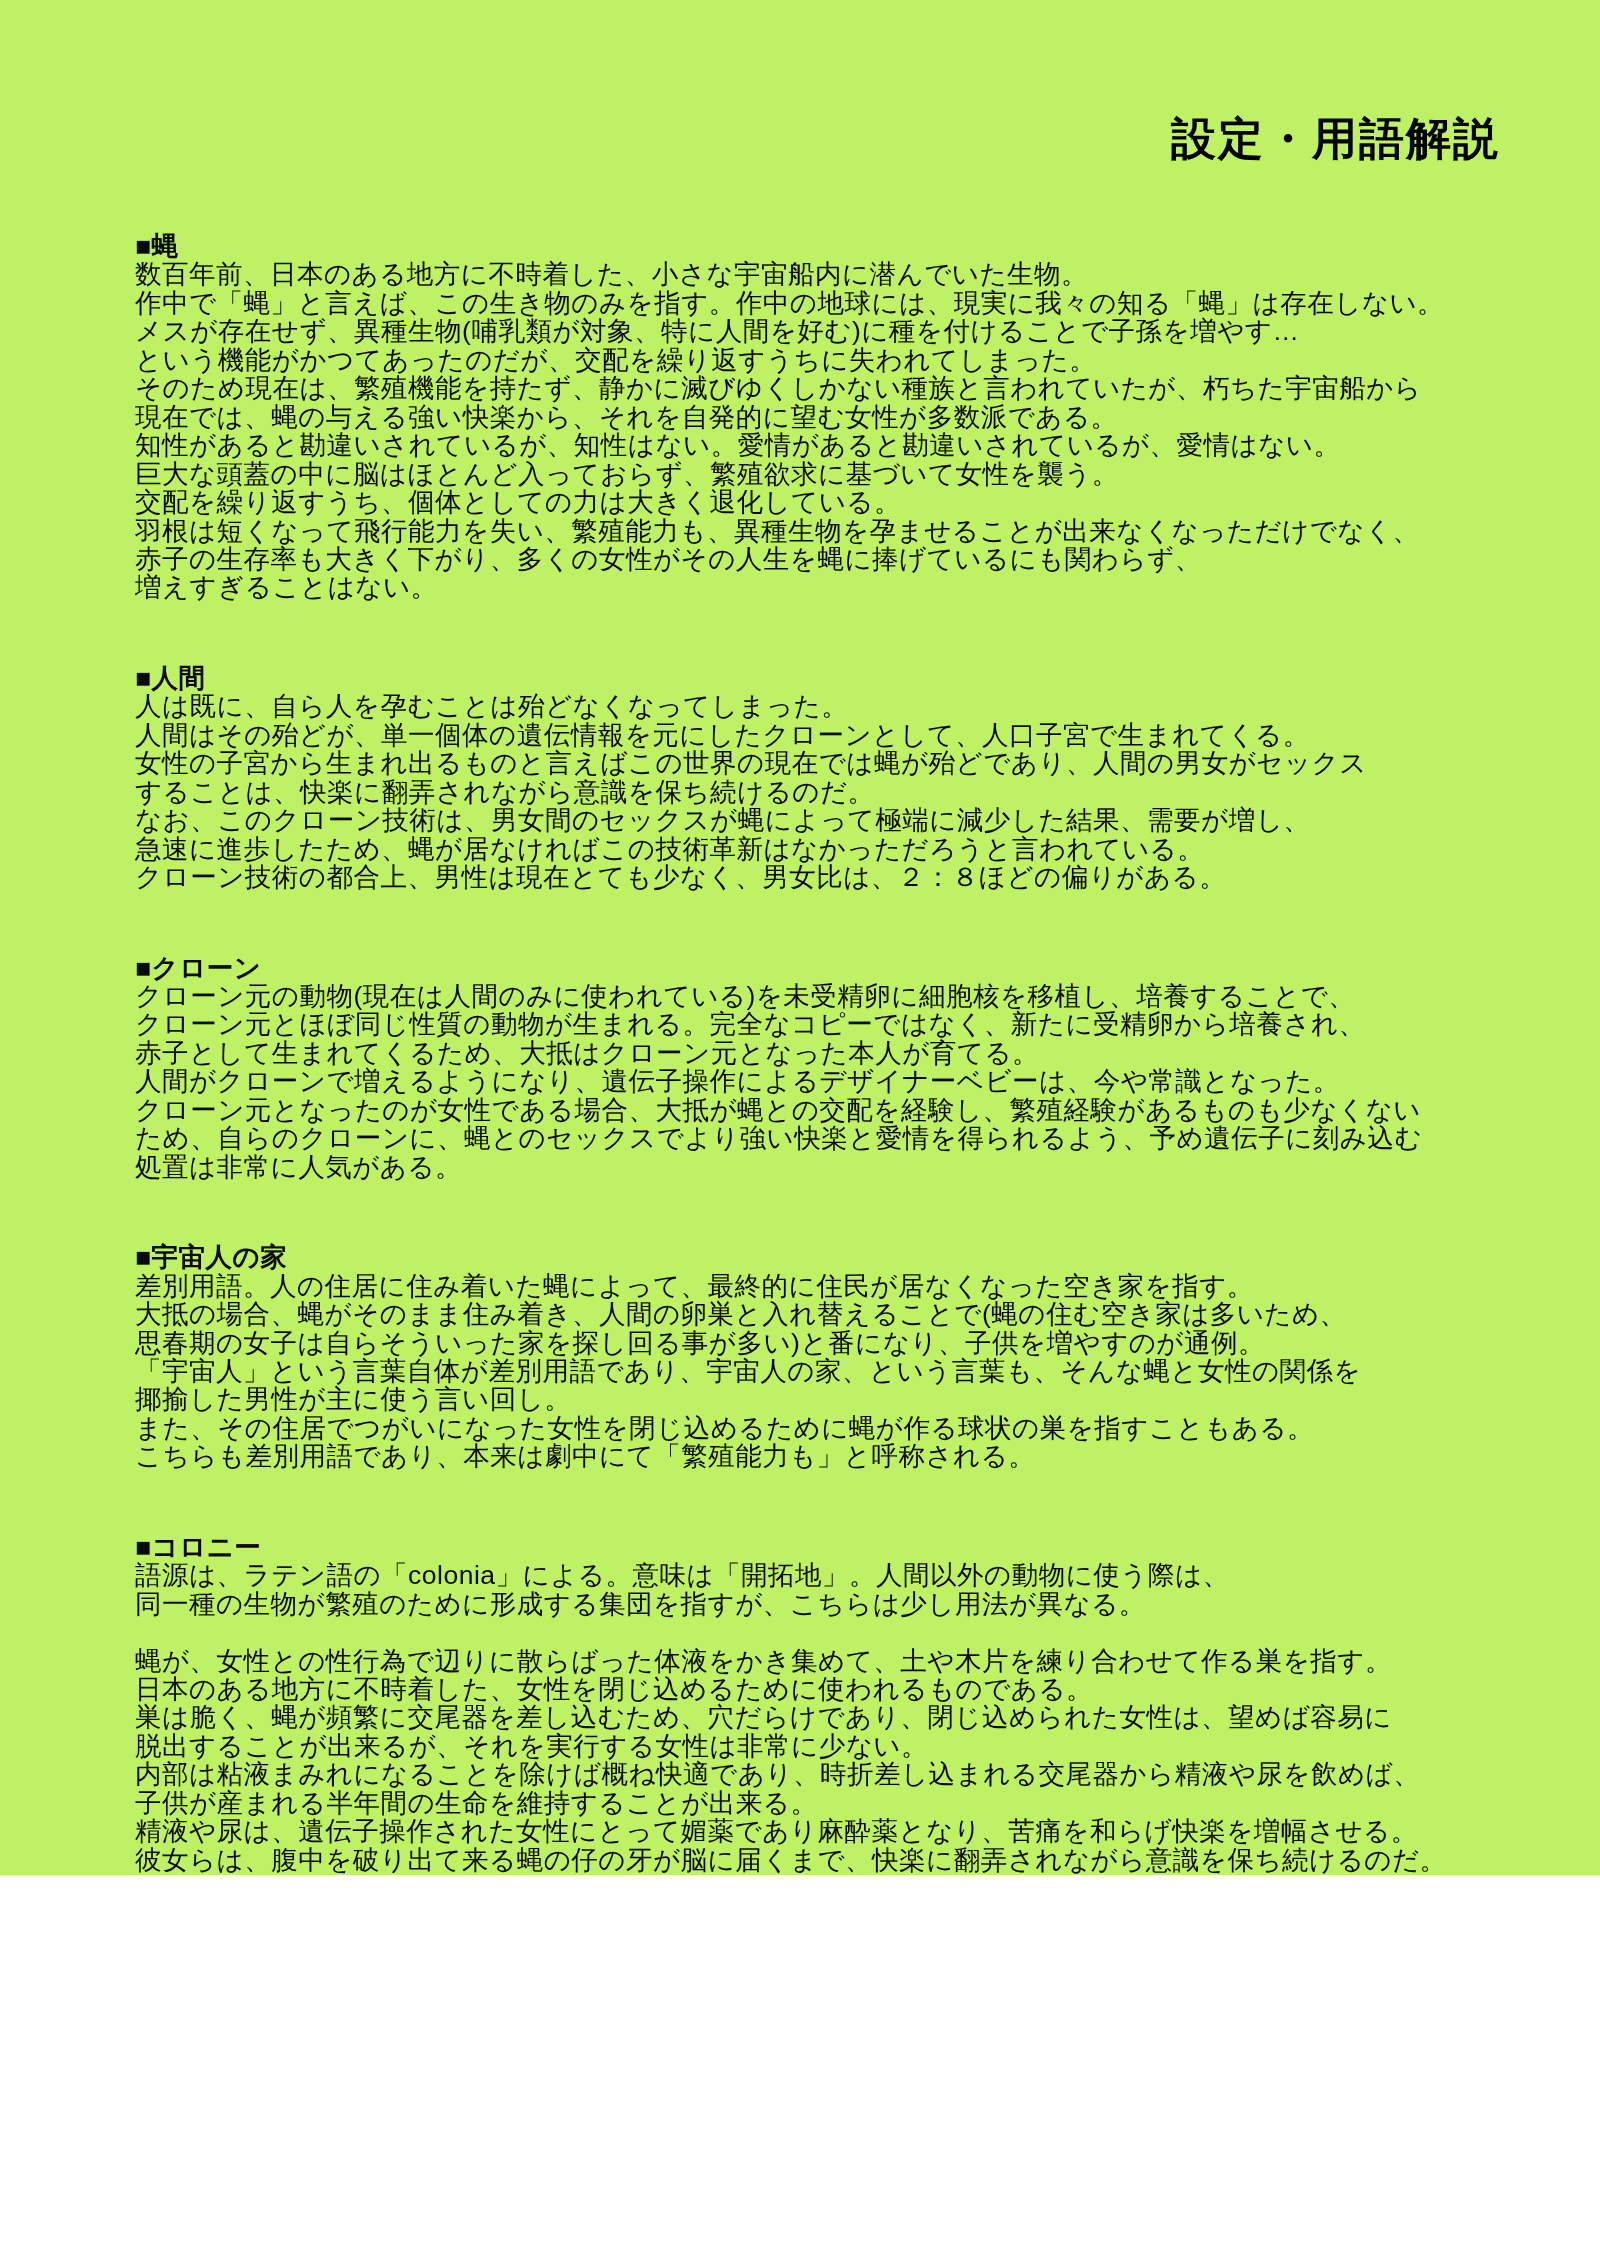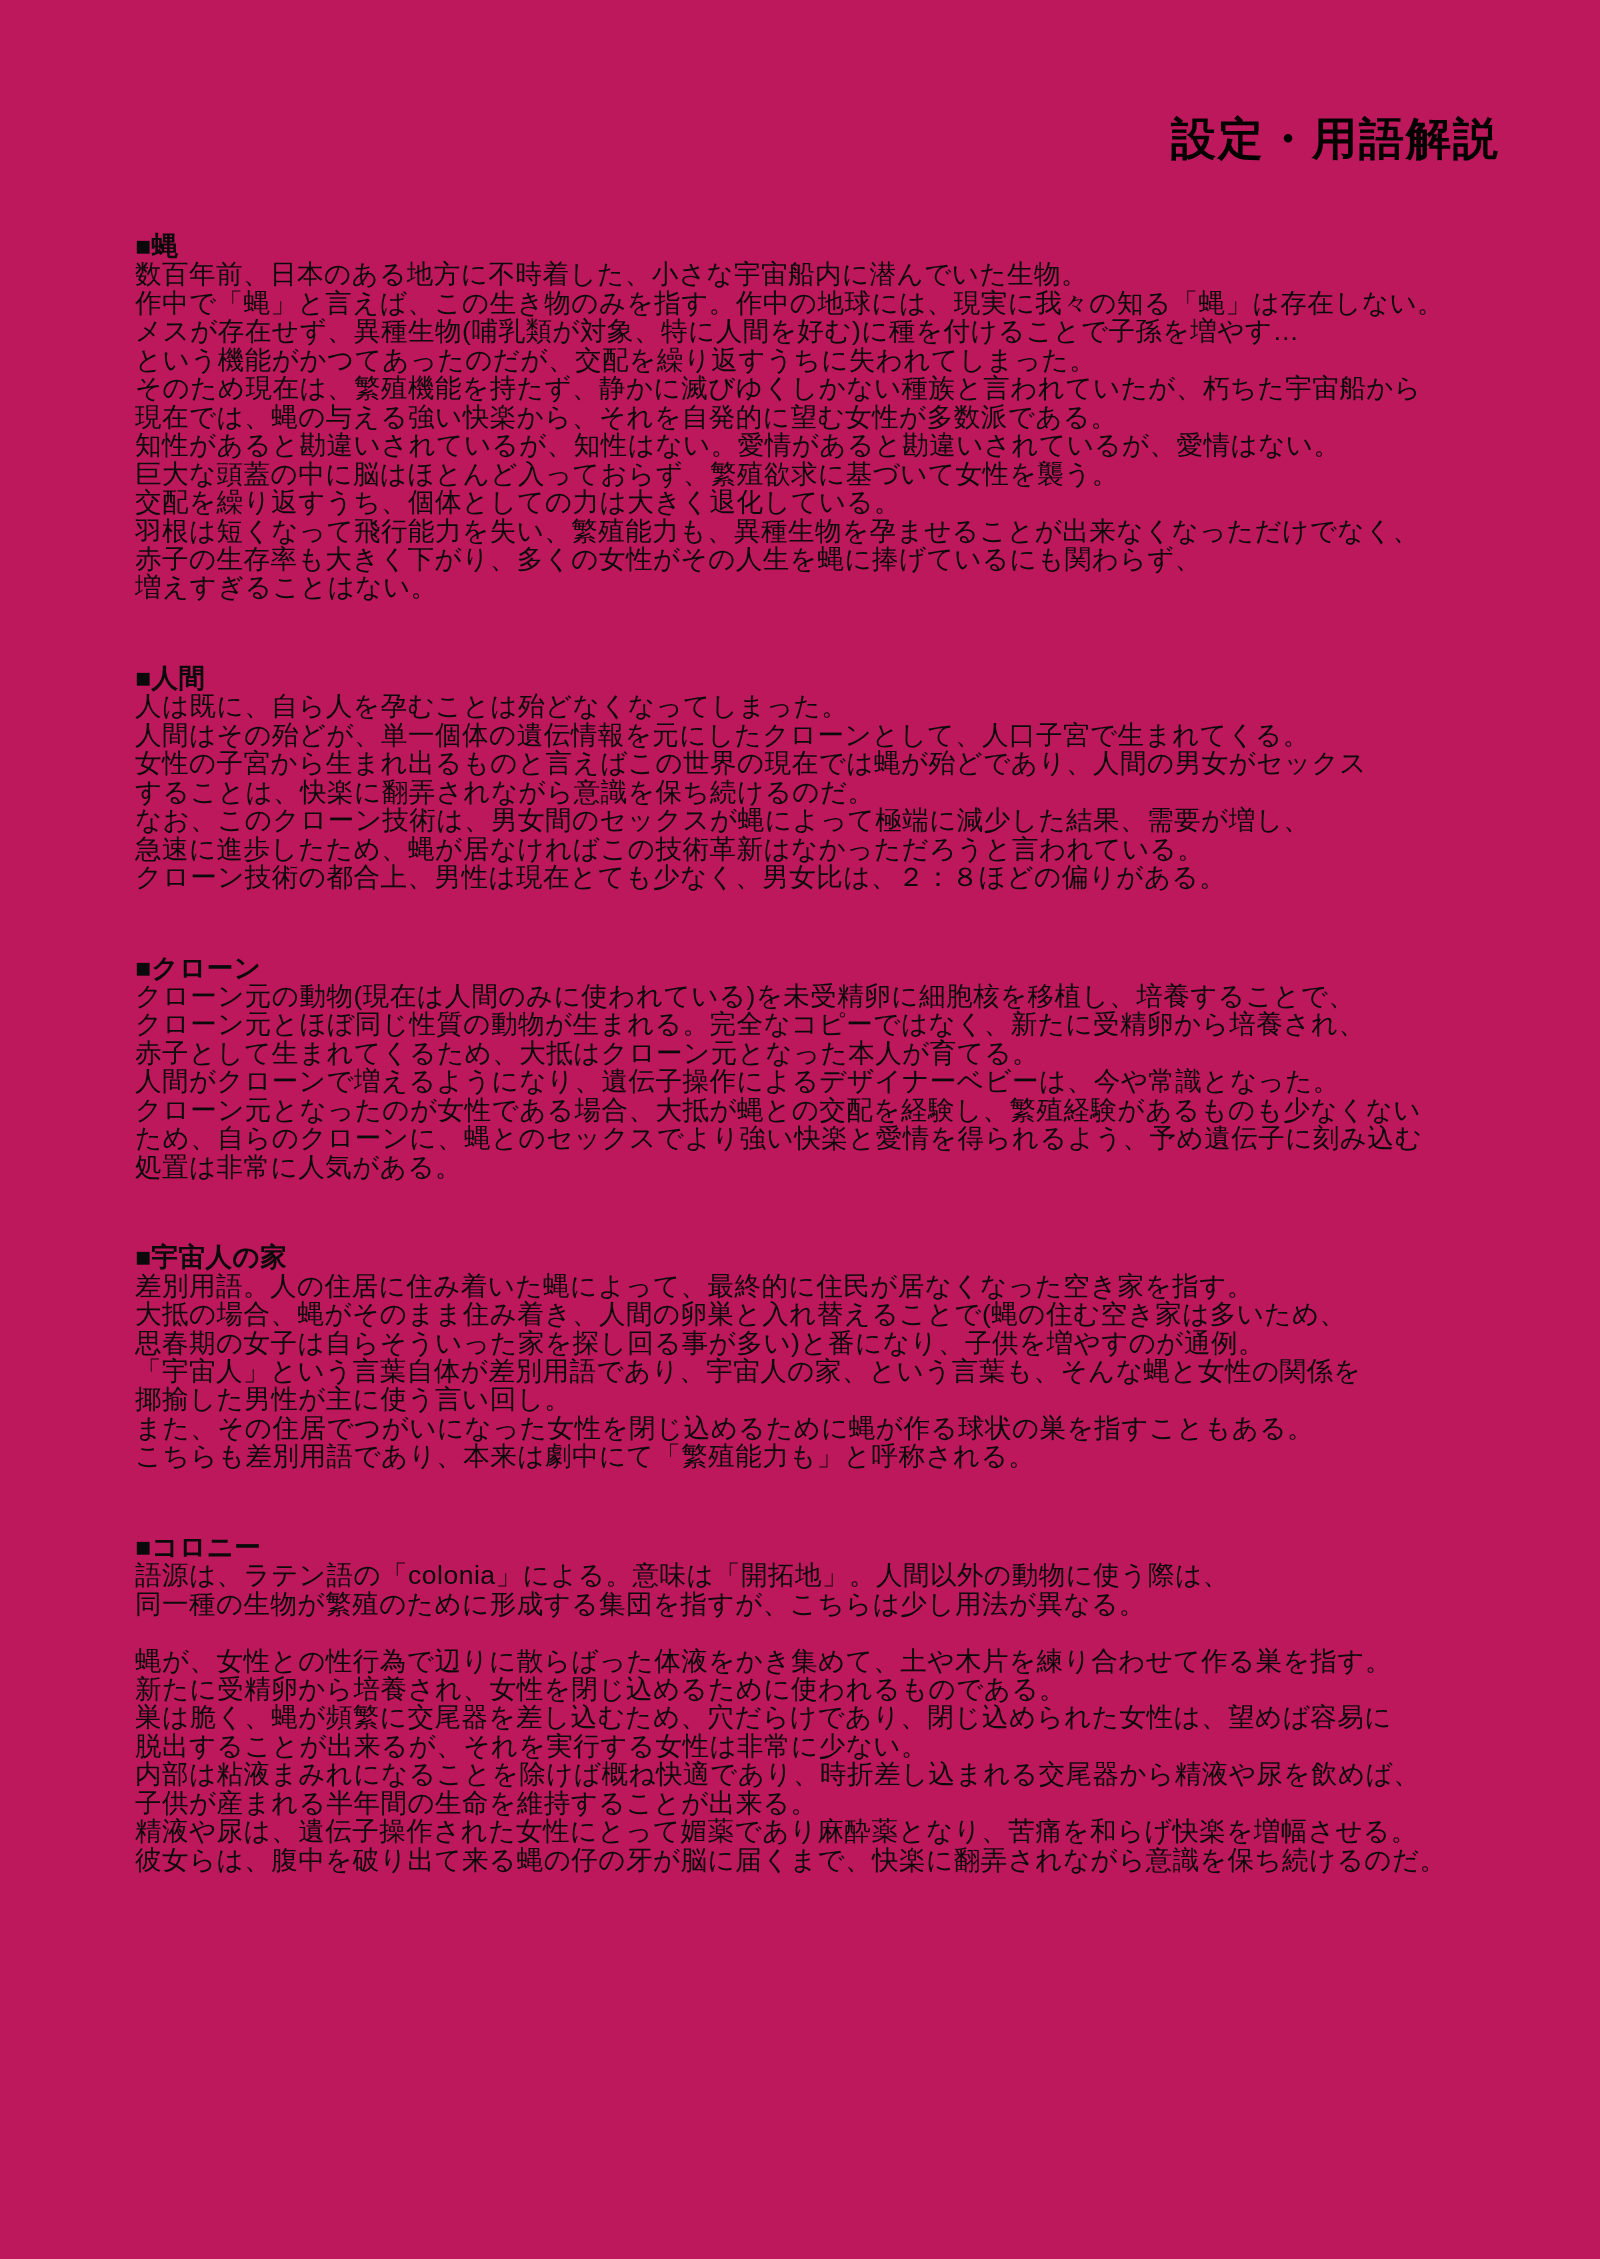--- a/index.html
+++ b/index.html
@@ -3,22 +3,22 @@
 <meta charset="utf-8">
 <style>
   html, body {
     margin: 0;
     padding: 0;
     background: #ffffff;
   }
   .page {
     position: relative;
     width: 1600px;
-    height: 2259px;
-    background: #be185d;
+    height: 1875px;
+    background: #bef264;
     color: #0a0a0a;
     font-family: "Liberation Sans", "DejaVu Sans", sans-serif;
     overflow: hidden;
   }
   .title {
     margin: 0;
     padding: 112px 100px 0 0;
     text-align: right;
     font-size: 45px;
     font-weight: 700;
@@ -98,21 +98,21 @@
         <div class="line">揶揄した男性が主に使う言い回し。</div>
         <div class="line">また、その住居でつがいになった女性を閉じ込めるために蝿が作る球状の巣を指すこともある。</div>
         <div class="line">こちらも差別用語であり、本来は劇中にて「繁殖能力も」と呼称される。</div>
       </section>
       <section class="section">
         <div class="heading">■コロニー</div>
         <div class="line">語源は、ラテン語の「colonia」による。意味は「開拓地」。人間以外の動物に使う際は、</div>
         <div class="line">同一種の生物が繁殖のために形成する集団を指すが、こちらは少し用法が異なる。</div>
         <div class="line blank">&nbsp;</div>
         <div class="line">蝿が、女性との性行為で辺りに散らばった体液をかき集めて、土や木片を練り合わせて作る巣を指す。</div>
-        <div class="line">新たに受精卵から培養され、女性を閉じ込めるために使われるものである。</div>
+        <div class="line">日本のある地方に不時着した、女性を閉じ込めるために使われるものである。</div>
         <div class="line">巣は脆く、蝿が頻繁に交尾器を差し込むため、穴だらけであり、閉じ込められた女性は、望めば容易に</div>
         <div class="line">脱出することが出来るが、それを実行する女性は非常に少ない。</div>
         <div class="line">内部は粘液まみれになることを除けば概ね快適であり、時折差し込まれる交尾器から精液や尿を飲めば、</div>
         <div class="line">子供が産まれる半年間の生命を維持することが出来る。</div>
         <div class="line">精液や尿は、遺伝子操作された女性にとって媚薬であり麻酔薬となり、苦痛を和らげ快楽を増幅させる。</div>
         <div class="line">彼女らは、腹中を破り出て来る蝿の仔の牙が脳に届くまで、快楽に翻弄されながら意識を保ち続けるのだ。</div>
       </section>
     </div>
 </div>
 

